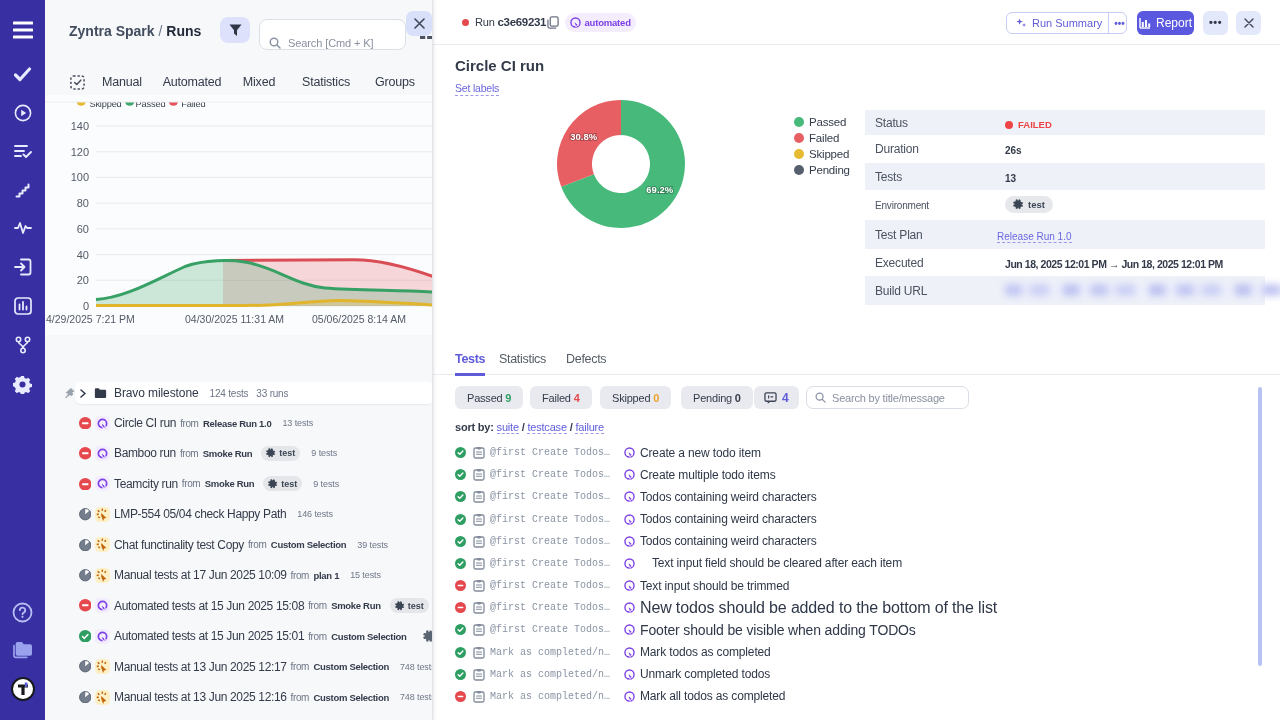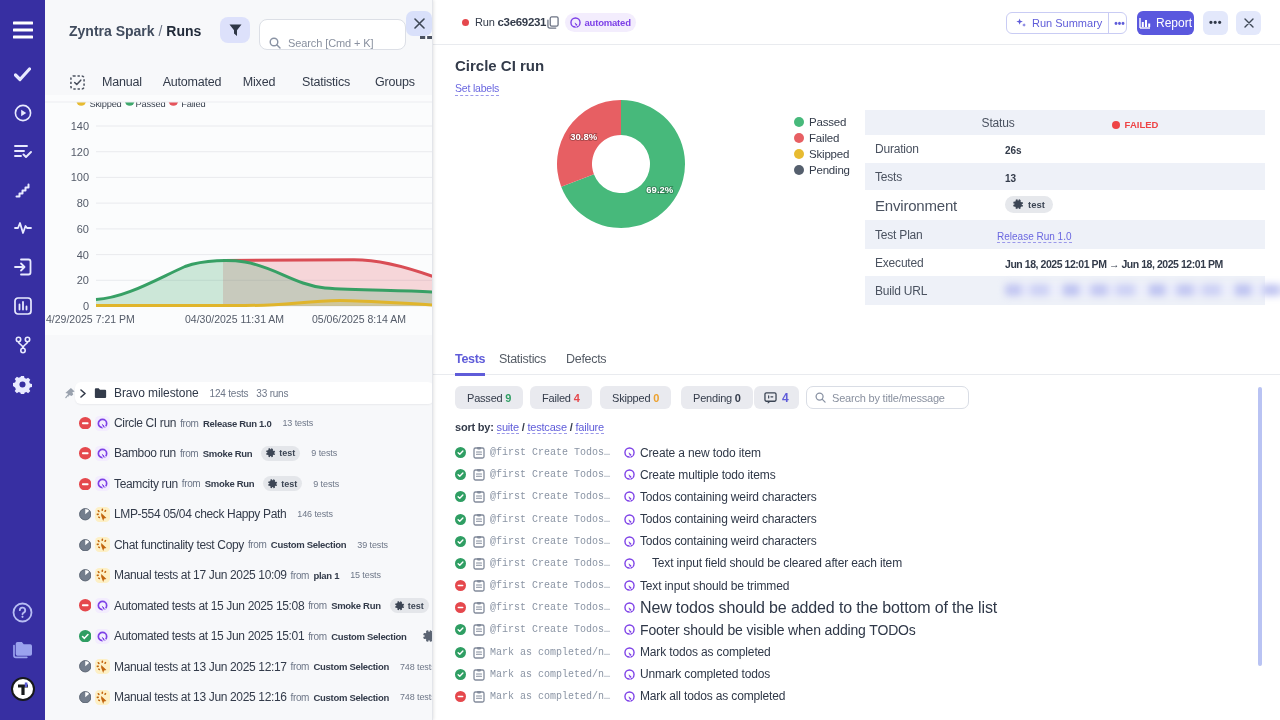--- a/index.html
+++ b/index.html
@@ -515,34 +515,34 @@
   </div>
 
   <div class="abs" style="left:361px; top:114px; font-size:11.5px; letter-spacing:-.2px; color:#333b4a;">
     <div style="display:flex; align-items:center; height:16px;"><span style="width:10px;height:10px;border-radius:50%;background:#47b97b;margin-right:5px;"></span>Passed</div>
     <div style="display:flex; align-items:center; height:16px;"><span style="width:10px;height:10px;border-radius:50%;background:#e75f63;margin-right:5px;"></span>Failed</div>
     <div style="display:flex; align-items:center; height:16px;"><span style="width:10px;height:10px;border-radius:50%;background:#e7bb31;margin-right:5px;"></span>Skipped</div>
     <div style="display:flex; align-items:center; height:16px;"><span style="width:10px;height:10px;border-radius:50%;background:#555f6d;margin-right:5px;"></span>Pending</div>
   </div>
 
   <div id="infotable" class="abs" style="left:432px; top:110px; width:400px;">
-      <div style="display:flex; align-items:center; height:25px; background:#eef1f8;justify-content:center;">
+      <div style="display:flex; align-items:center; height:25px; background:#eef1f8;">
     <div style="width:140px; padding-left:10px; font-size:12px; letter-spacing:-.2px; color:#4a5260; flex:none;">Status</div>
     <div style="white-space:nowrap;"><span style="color:#ee4446;font-weight:700;font-size:9.5px;"><span style="display:inline-block;width:8px;height:8px;border-radius:50%;background:#ee4446;margin-right:5px;vertical-align:-1px;"></span>FAILED</span></div>
       </div>
       <div style="display:flex; align-items:center; height:28px; background:#fff;">
     <div style="width:140px; padding-left:10px; font-size:12px; letter-spacing:-.2px; color:#4a5260; flex:none;">Duration</div>
     <div style="white-space:nowrap;"><b style="font-size:10px;color:#333b4a;">26s</b></div>
       </div>
       <div style="display:flex; align-items:center; height:27px; background:#eef1f8;">
     <div style="width:140px; padding-left:10px; font-size:12px; letter-spacing:-.2px; color:#4a5260; flex:none;">Tests</div>
     <div style="white-space:nowrap;"><b style="font-size:10px;color:#333b4a;">13</b></div>
       </div>
       <div style="display:flex; align-items:center; height:30px; background:#fff;">
-    <div style="width:140px; padding-left:10px; font-size:15px; letter-spacing:-.2px; color:#4a5260; flex:none;">Environment</div>
+    <div style="width:140px; padding-left:10px; font-size:10px; letter-spacing:-.2px; color:#4a5260; flex:none;">Environment</div>
     <div style="white-space:nowrap;"><span style="display:inline-flex;align-items:center;background:#e6e8ec;border-radius:9px;height:17px;padding:0 8px;font-size:9.5px;font-weight:700;color:#3c4554;"><svg width="11" height="11" viewBox="0 0 24 24" style="margin-right:4px;">
               <path fill="#3c4554" d="M12 8.5A3.5 3.5 0 1 0 12 15.5 3.5 3.5 0 1 0 12 8.5zM21.2 13.4l-2-.3a7 7 0 0 0 0-2.2l2-.3c.5-.1.8-.5.8-1l-1.1-2.7c-.2-.4-.6-.6-1-.5l-2 .5a7 7 0 0 0-1.6-1.6l.5-2c.1-.4-.1-.9-.5-1L13.6.3c-.5 0-.9.3-1 .8l-.3 2a7 7 0 0 0-2.2 0l-.3-2c-.1-.5-.5-.8-1-.8L6.1 1.4c-.4.2-.6.6-.5 1l.5 2A7 7 0 0 0 4.5 6l-2-.5c-.4-.1-.9.1-1 .5L.4 8.7c0 .5.3.9.8 1l2 .3a7 7 0 0 0 0 2.2l-2 .3c-.5.1-.8.5-.8 1l1.1 2.7c.2.4.6.6 1 .5l2-.5a7 7 0 0 0 1.6 1.6l-.5 2c-.1.4.1.9.5 1l2.7 1.1c.5 0 .9-.3 1-.8l.3-2a7 7 0 0 0 2.2 0l.3 2c.1.5.5.8 1 .8l2.7-1.1c.4-.2.6-.6.5-1l-.5-2a7 7 0 0 0 1.6-1.6l2 .5c.4.1.9-.1 1-.5l1.1-2.7c0-.5-.4-.9-.8-1z"></path>
             </svg>test</span></div>
       </div>
       <div style="display:flex; align-items:center; height:29px; background:#eef1f8;">
     <div style="width:132px; padding-left:10px; font-size:12px; letter-spacing:-.2px; color:#4a5260; flex:none;">Test Plan</div>
     <div style="white-space:nowrap;"><span style="color:#6a67e0;font-size:10px;border-bottom:1px dashed #9b99ea;">Release Run 1.0</span></div>
       </div>
       <div style="display:flex; align-items:center; height:27px; background:#fff;">
     <div style="width:140px; padding-left:10px; font-size:12px; letter-spacing:-.2px; color:#4a5260; flex:none;">Executed</div>

